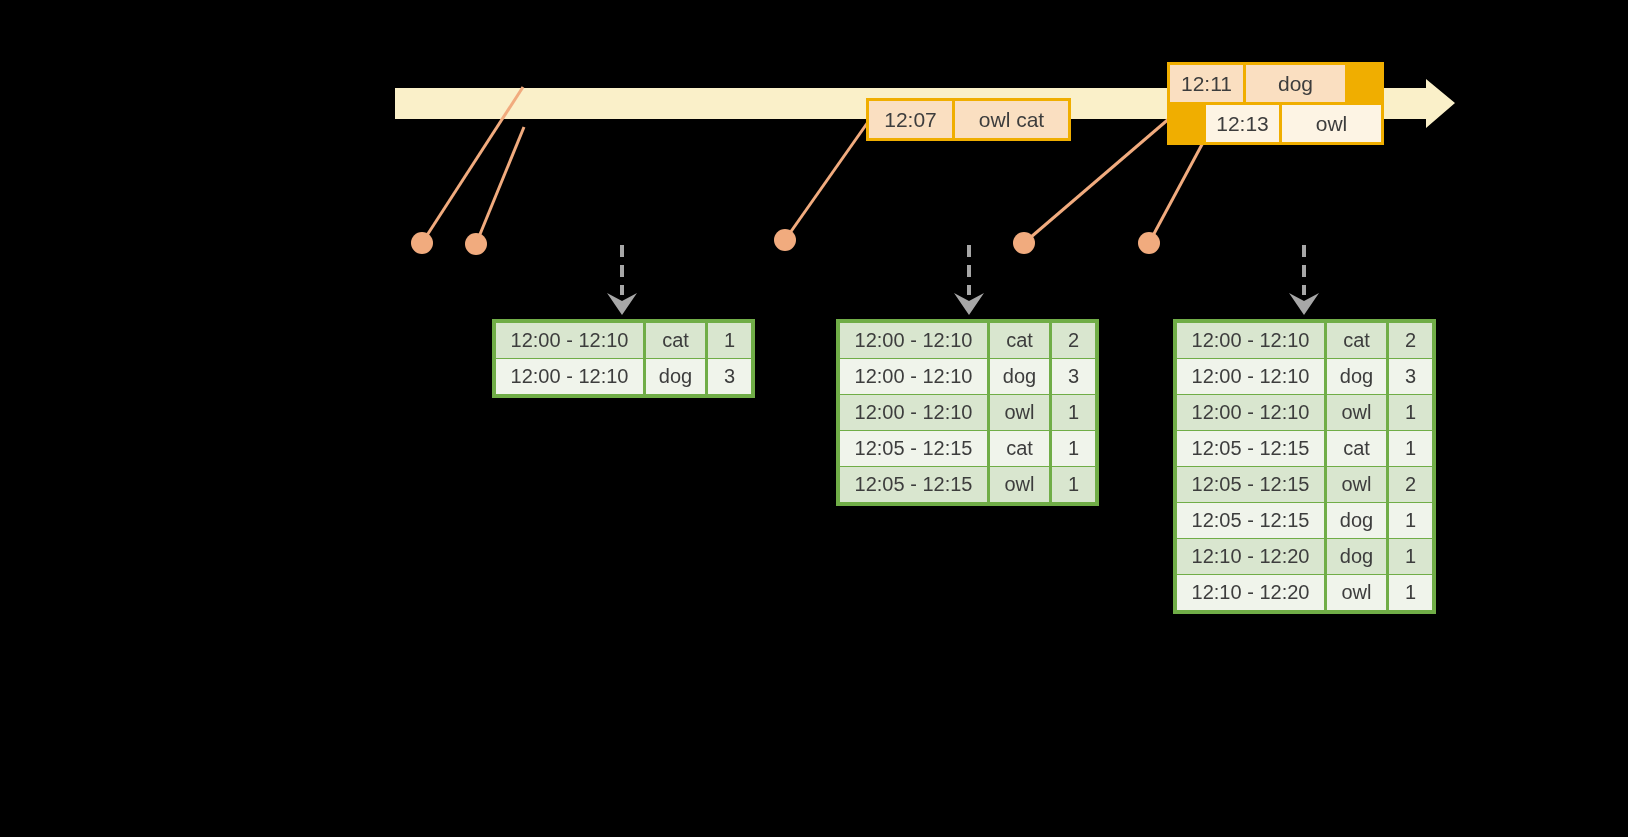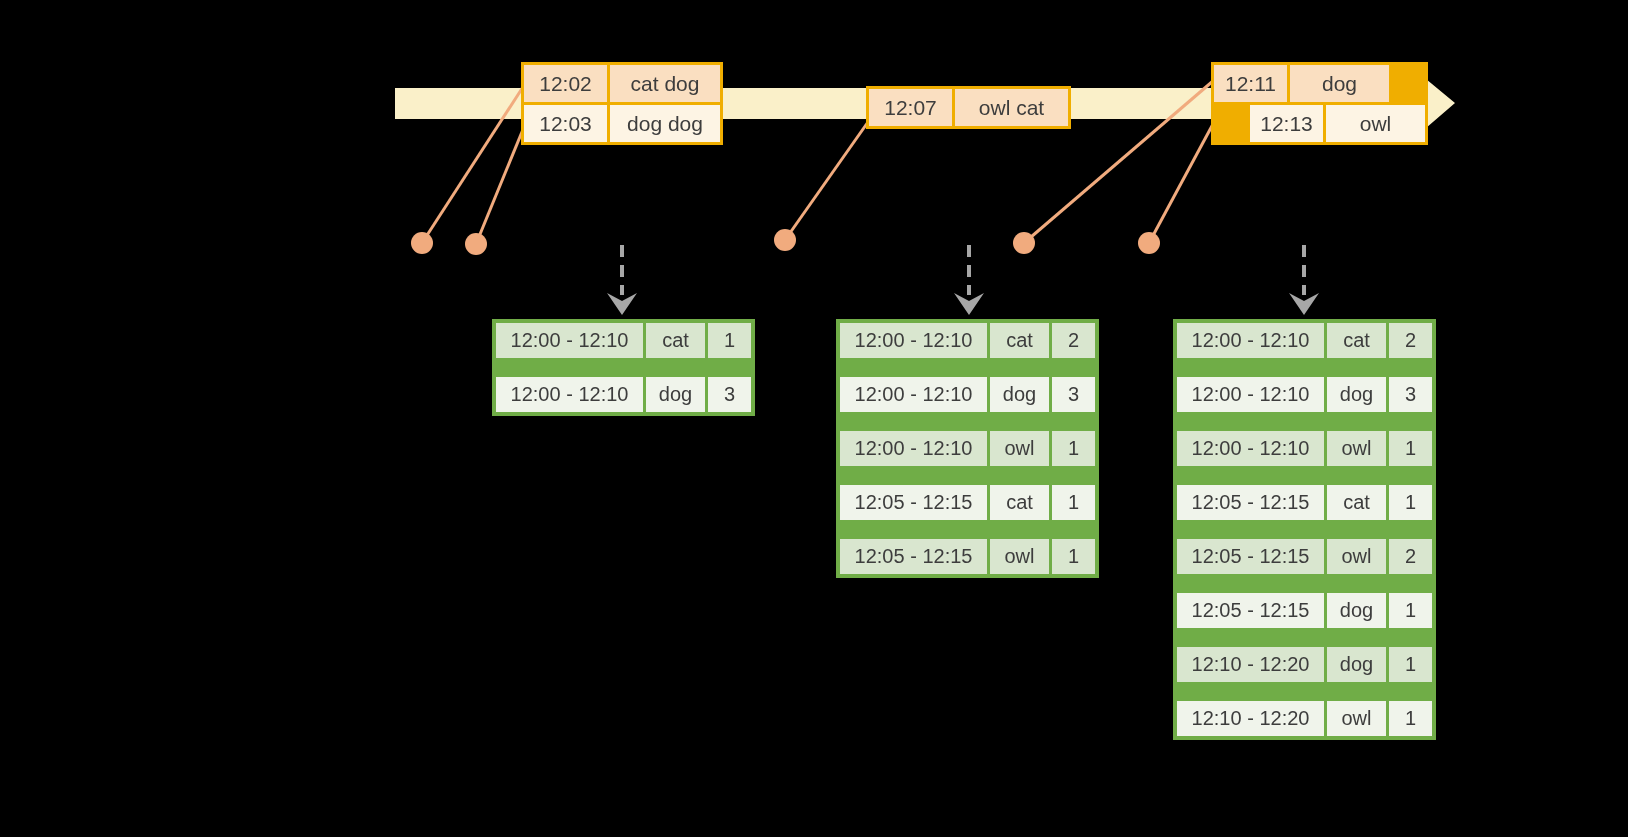--- a/index.html
+++ b/index.html
@@ -31,21 +31,21 @@
   .erow.dark  .ecell { background: var(--event_row_dark); }
   .erow.light .ecell { background: var(--event_row_light); }
 
   
   .rtable {
     position: absolute;
     background: var(--result_border);
     padding: 4px;
     display: flex;
     flex-direction: column;
-    gap: 19px;
+    gap: 1px;
     box-sizing: border-box;
   }
   .rrow { display: grid; grid-template-columns: 147px 59px 43px; gap: 3px; height: 35px; }
   .rcell {
     display: flex; align-items: center; justify-content: center;
     font-size: 20px; color: var(--text);
   }
   .rrow.dark  .rcell { background: var(--result_row_dark); }
   .rrow.light .rcell { background: var(--result_row_light); }
 </style>
@@ -73,39 +73,29 @@
     <line x1="622" y1="245" x2="622" y2="295" stroke-width="4" stroke-dasharray="12 8" stroke="#A7A7A7"></line>
     <path d="M607,293 L622,315 L637,293 L622,301 Z" fill="#A7A7A7"></path>
 
     <line x1="969" y1="245" x2="969" y2="295" stroke-width="4" stroke-dasharray="12 8" stroke="#A7A7A7"></line>
     <path d="M954,293 L969,315 L984,293 L969,301 Z" fill="#A7A7A7"></path>
 
     <line x1="1304" y1="245" x2="1304" y2="295" stroke-width="4" stroke-dasharray="12 8" stroke="#A7A7A7"></line>
     <path d="M1289,293 L1304,315 L1319,293 L1304,301 Z" fill="#A7A7A7"></path>
   </svg>
 
-  <div class="etable" style="left:521px; top:62px;">
-    <div class="erow dark" style="grid-template-columns:83px 110px;">
-      <div class="ecell">12:02</div>
-      <div class="ecell">cat dog</div>
-    </div>
-    <div class="erow light" style="grid-template-columns:83px 110px;">
-      <div class="ecell">12:03</div>
-      <div class="ecell">dog dog</div>
-    </div>
-  </div>
 
-  <div class="etable" style="left:866px; top:86px;">
+  <div class="etable" style="left:866px; top:98px;">
     <div class="erow dark" style="grid-template-columns:83px 113px;">
       <div class="ecell">12:07</div>
       <div class="ecell">owl cat</div>
     </div>
   </div>
 
-  <div class="etable" style="left:1211px; top:62px;text-align:center;">
+  <div class="etable" style="left:1167px; top:62px;text-align:center;">
     <div class="erow dark" style="grid-template-columns:73px 99px;">
       <div class="ecell">12:11</div>
       <div class="ecell">dog</div>
     </div>
     <div class="erow light" style="grid-template-columns:73px 99px;margin-left:36px;">
       <div class="ecell">12:13</div>
       <div class="ecell">owl</div>
     </div>
   </div>
 

